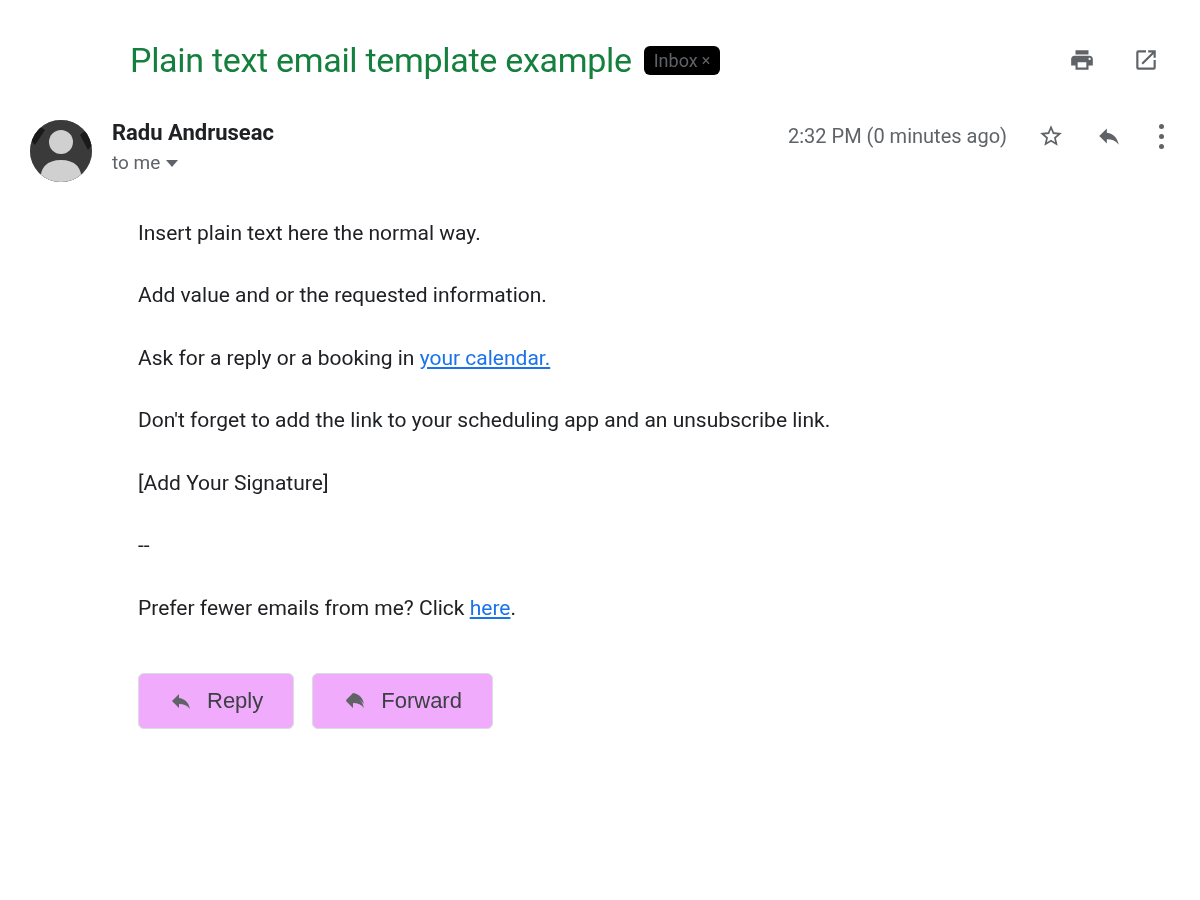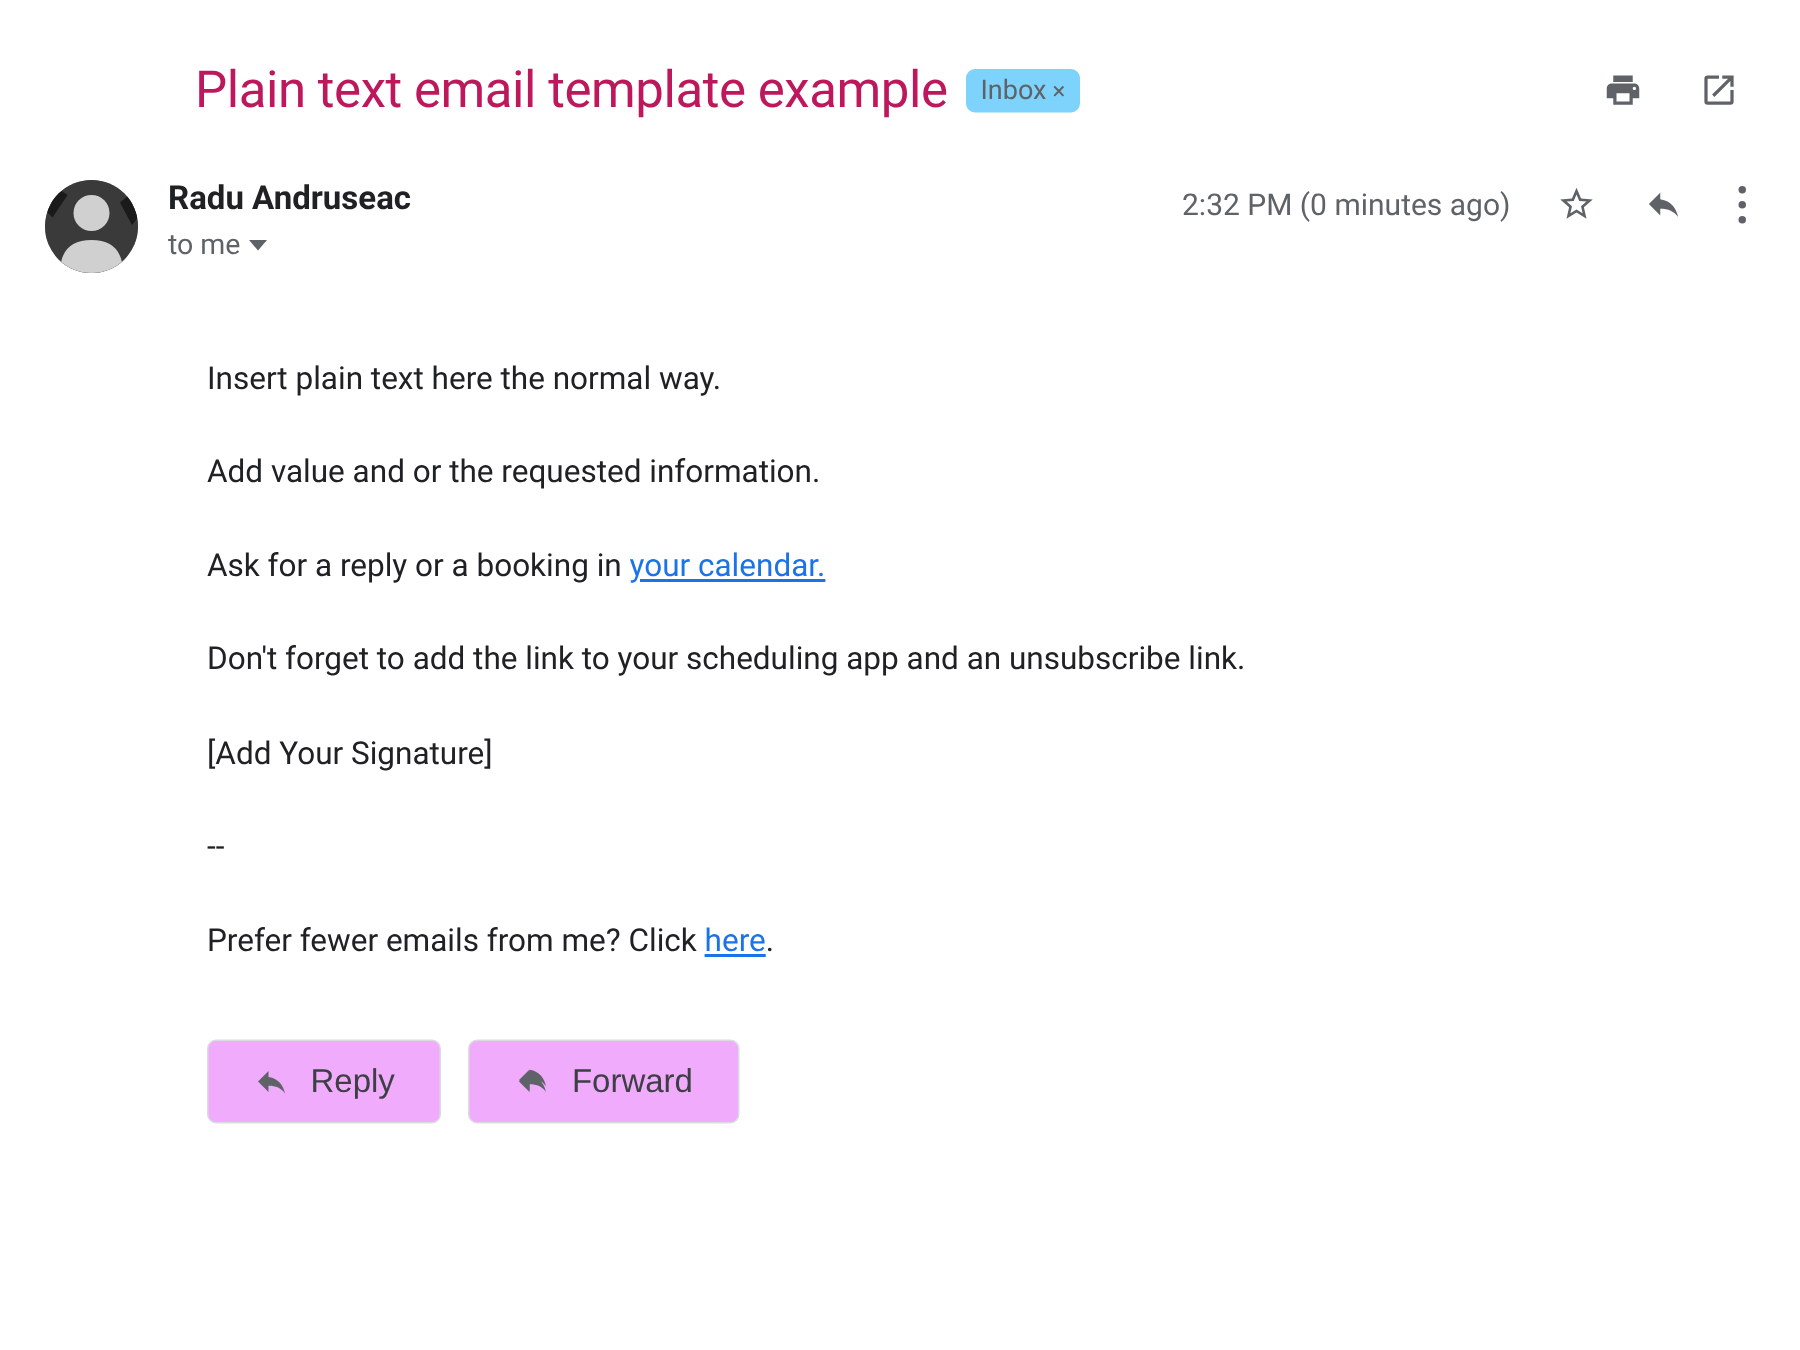--- a/index.html
+++ b/index.html
@@ -23,27 +23,27 @@
       padding-left: 100px;
     }
     .subject-left {
       display: flex;
       align-items: center;
       gap: 12px;
     }
     .subject-title {
       font-size: 34px;
       font-weight: 400;
-      color: #be185d;
+      color: #15803d;
       letter-spacing: -0.3px;
     }
     .inbox-badge {
       display: inline-flex;
       align-items: center;
-      background: #7dd3fc;
+      background: #000000;
       border-radius: 6px;
       padding: 4px 10px;
       font-size: 18px;
       color: #5f6368;
       gap: 4px;
     }
     .inbox-badge .close-x {
       font-size: 16px;
       color: #5f6368;
       cursor: pointer;
@@ -64,21 +64,21 @@
       cursor: pointer;
     }
     .icon-btn svg {
       width: 26px;
       height: 26px;
       fill: #5f6368;
     }
     .sender-row {
       display: flex;
       align-items: flex-start;
-      margin-bottom: 56px;
+      margin-bottom: 36px;
     }
     .avatar {
       width: 62px;
       height: 62px;
       border-radius: 50%;
       background: #888;
       margin-right: 20px;
       flex-shrink: 0;
       overflow: hidden;
     }

